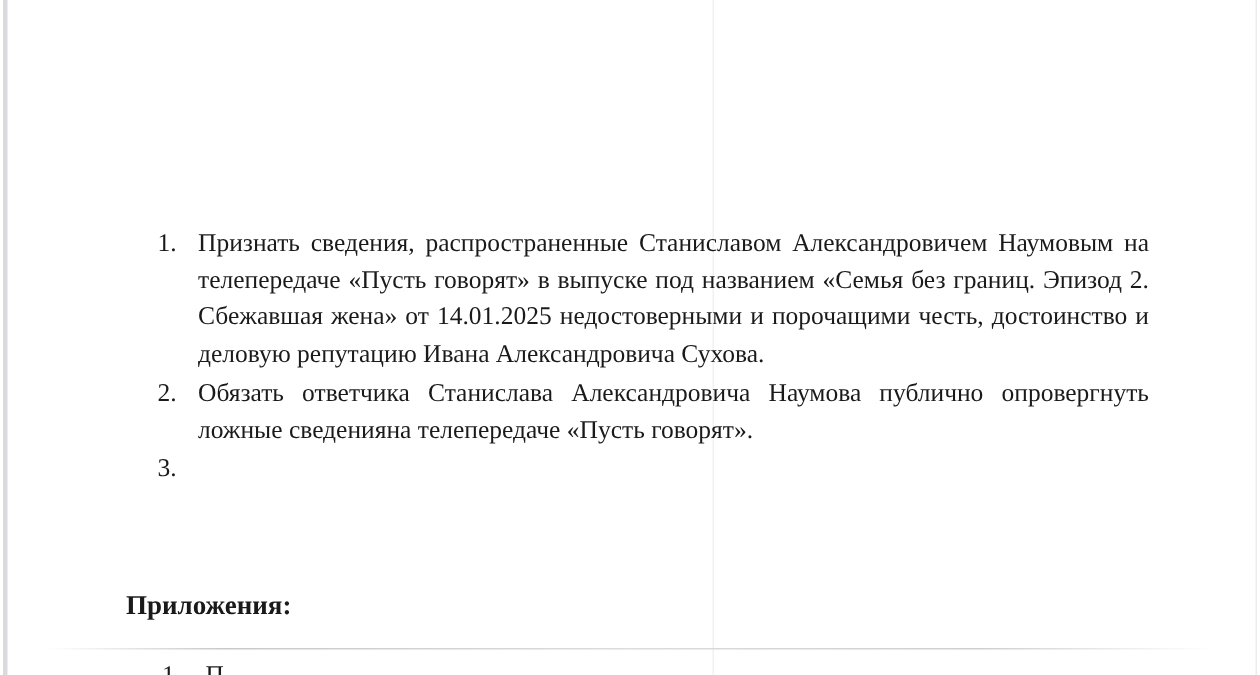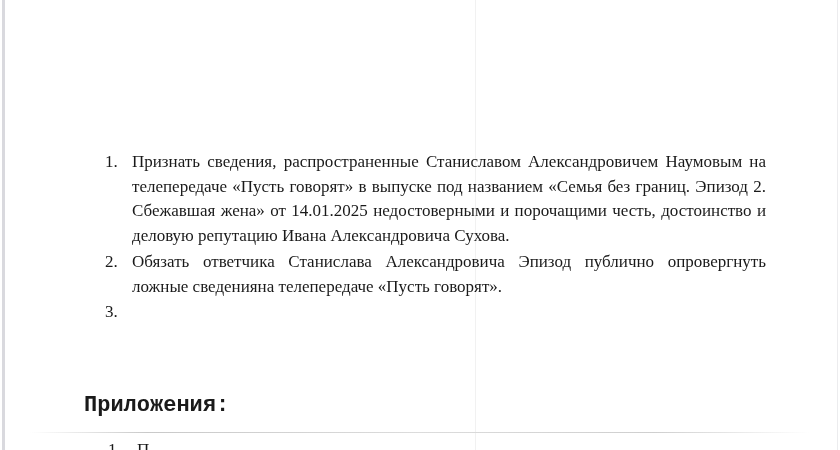--- a/index.html
+++ b/index.html
@@ -40,21 +40,21 @@
     .list { position: absolute; left: 105px; top: 150px; width: 661px; margin: 0; padding: 0; list-style: none; }
     .list li {
       position: relative; padding-left: 27px;
       font-size: 17px; line-height: 24.5px; text-align: justify;
     }
     .list li .num { position: absolute; left: 0; top: 0; }
     .list li.item-2 { margin-top: 2px; }
     .list li.item-3 { margin-top: 1px; }
     .attachments {
       position: absolute; left: 84px; top: 393px;
-      font-weight: bold; font-size: 22px; font-family: Liberation Mono, monospace;
+      font-weight: bold; font-size: 18px;
     }
     .cut-item {
       position: absolute; left: 108px; top: 440px; font-size: 17px; line-height: 20px;
       height: 10px; overflow: hidden;
     }
   </style>
 </head>
 <body>
 
 <div class="page">
@@ -64,21 +64,21 @@
 
 
 
   <ol class="list">
     <li class="item-1">
       <span class="num">1.</span>
       <span>Признать сведения, распространенные Станиславом Александровичем Наумовым на телепередаче «Пусть говорят» в выпуске под названием «Семья без границ. Эпизод 2. Сбежавшая жена» от 14.01.2025 недостоверными и порочащими честь, достоинство и деловую репутацию Ивана Александровича Сухова.</span>
     </li>
     <li class="item-2">
       <span class="num">2.</span>
-      <span>Обязать ответчика Станислава Александровича Эпизод публично опровергнуть ложные сведенияна телепередаче «Пусть говорят».</span>
+      <span>Обязать ответчика Станислава Александровича Наумова публично опровергнуть ложные сведенияна телепередаче «Пусть говорят».</span>
     </li>
     <li class="item-3">
       <span class="num">3.</span>
     </li>
   </ol>
 
   <div class="attachments">Приложения:</div>
 
   <div class="scan-streak"></div>
 

